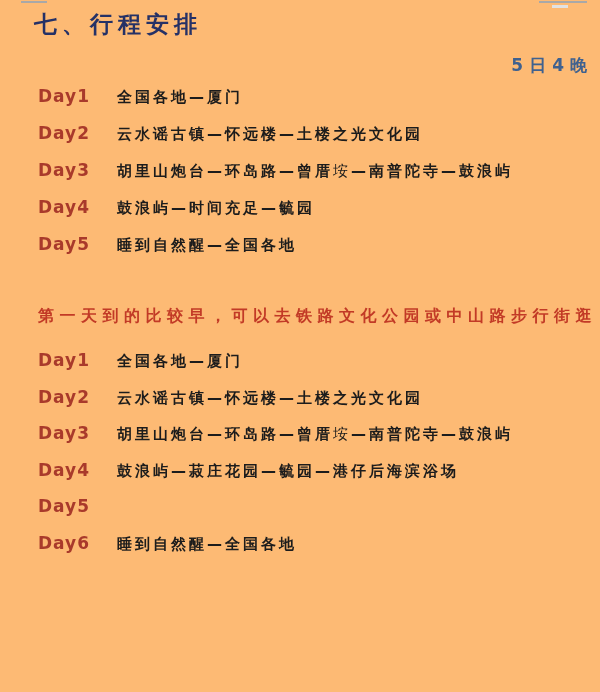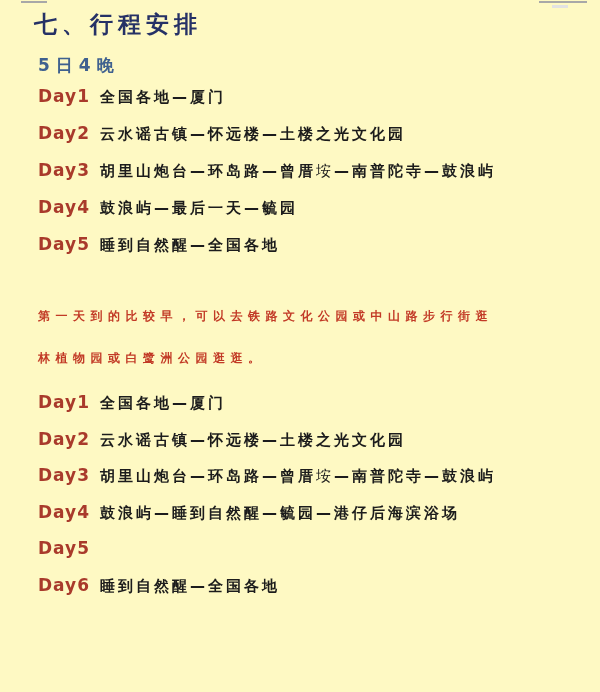--- a/index.html
+++ b/index.html
@@ -8,21 +8,21 @@
     height: 692px;
     background: #ffffff;
     position: relative;
     overflow: hidden;
     font-family: "DejaVu Sans", "Liberation Sans", sans-serif;
     color: var(--c-body, #1c1c1c);
   }
   .page {
     position: absolute;
     inset: 0;
-    background: #fef9c3;
+    background: #fdba74;
   }
   
   .crop-line {
     position: absolute;
     top: 1px;
     height: 2px;
     background: #a8a8a8;
   }
   .crop-line.left  { left: 21px;  width: 26px; }
   .crop-line.right { left: 539px; width: 48px; }
@@ -47,32 +47,34 @@
 
   .plan-heading {
     margin: 17px 7px 0 0;
     padding: 0 0 0 38px;
     font-size: 17px;
     line-height: 20px;
     font-weight: bold;
     letter-spacing: 6px;
     color: var(--c-heading, #3f618f);
     white-space: nowrap;
+    text-align: right;
   }
   .plan-heading.second { margin-top: 30px; }
 
   .day-list { margin-top: 11px; }
   .day-list.second { margin-top: 13px; }
 
   .day-row {
     height: 37px;
     padding-left: 38px;
     display: flex;
     align-items: flex-start;
     white-space: nowrap;
+    gap: 17px;
   }
   .day-list.second .day-row { height: 36.5px; }
 
   .day-label {
     flex: 0 0 62px;
     font-size: 17px;
     line-height: 20px;
     font-weight: bold;
     letter-spacing: 1px;
     color: var(--c-day, #a93a2b);
@@ -90,21 +92,21 @@
   .fb {
     font-family: "Liberation Serif", "DejaVu Serif", serif;
     font-weight: normal;
   }
 
   .note {
     margin: 24px 0 0 0;
     padding-left: 38px;
     width: 545px;
     color: var(--c-note, #c23a26);
-    font-size: 12px;
+    font-size: 16px;
     font-weight: bold;
     letter-spacing: 5.5px;
   }
   .note-line {
     height: 42px;
     line-height: 42px;
     white-space: nowrap;
   }
 </style>
 </head>
@@ -128,50 +130,49 @@
       <div class="day-row">
         <span class="day-label">Day2</span>
         <span class="day-route">云水谣古镇—怀远楼—土楼之光文化园</span>
       </div>
       <div class="day-row">
         <span class="day-label">Day3</span>
         <span class="day-route">胡里山炮台—环岛路—曾厝<span class="fb">垵</span>—南普陀寺—鼓浪屿</span>
       </div>
       <div class="day-row">
         <span class="day-label">Day4</span>
-        <span class="day-route">鼓浪屿—最后一天—毓园</span>
+        <span class="day-route">鼓浪屿—时间充足—毓园</span>
       </div>
       <div class="day-row">
         <span class="day-label">Day5</span>
         <span class="day-route">睡到自然醒—全国各地</span>
       </div>
     </div>
 
   <div class="note" id="note-block">
       <div class="note-line">第一天到的比较早，可以去铁路文化公园或中山路步行街逛</div>
-      <div class="note-line">林植物园或白鹭洲公园逛逛。</div>
     </div>
 
 
   <div class="day-list second" id="days-1">
       <div class="day-row">
         <span class="day-label">Day1</span>
         <span class="day-route">全国各地—厦门</span>
       </div>
       <div class="day-row">
         <span class="day-label">Day2</span>
         <span class="day-route">云水谣古镇—怀远楼—土楼之光文化园</span>
       </div>
       <div class="day-row">
         <span class="day-label">Day3</span>
         <span class="day-route">胡里山炮台—环岛路—曾厝<span class="fb">垵</span>—南普陀寺—鼓浪屿</span>
       </div>
       <div class="day-row">
         <span class="day-label">Day4</span>
-        <span class="day-route">鼓浪屿—睡到自然醒—毓园—港仔后海滨浴场</span>
+        <span class="day-route">鼓浪屿—菽庄花园—毓园—港仔后海滨浴场</span>
       </div>
       <div class="day-row">
         <span class="day-label">Day5</span>
       </div>
       <div class="day-row">
         <span class="day-label">Day6</span>
         <span class="day-route">睡到自然醒—全国各地</span>
       </div>
     </div>
 

